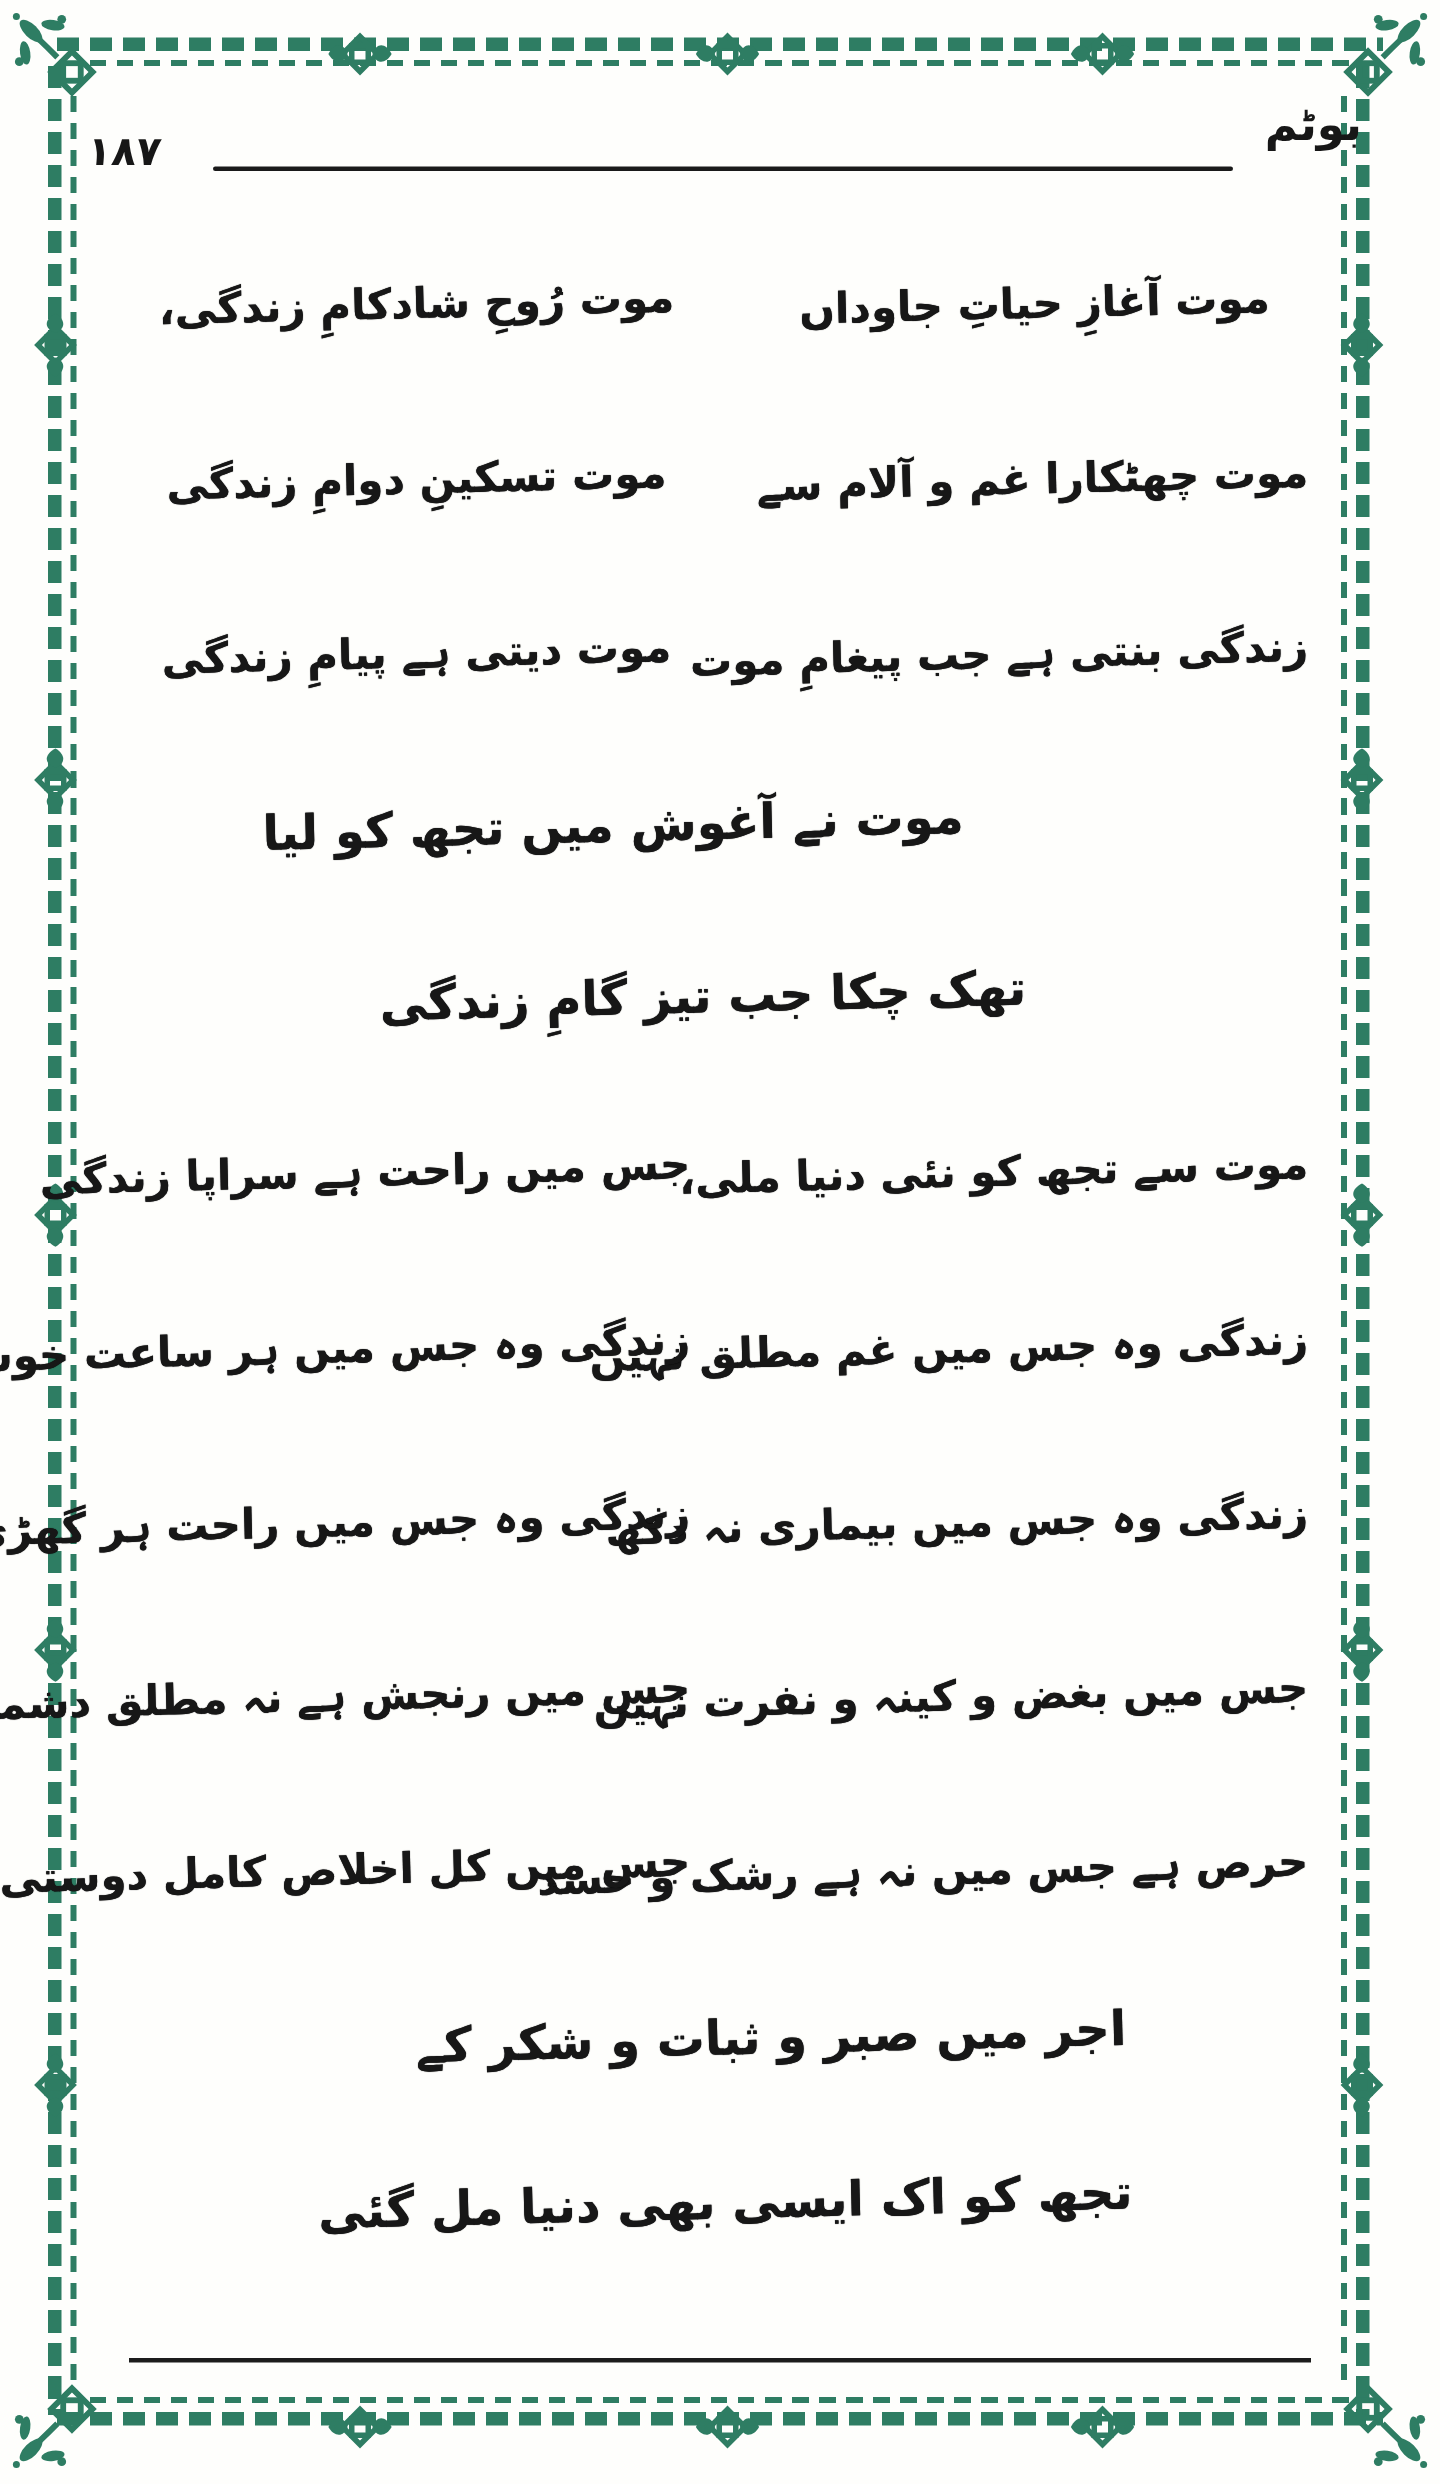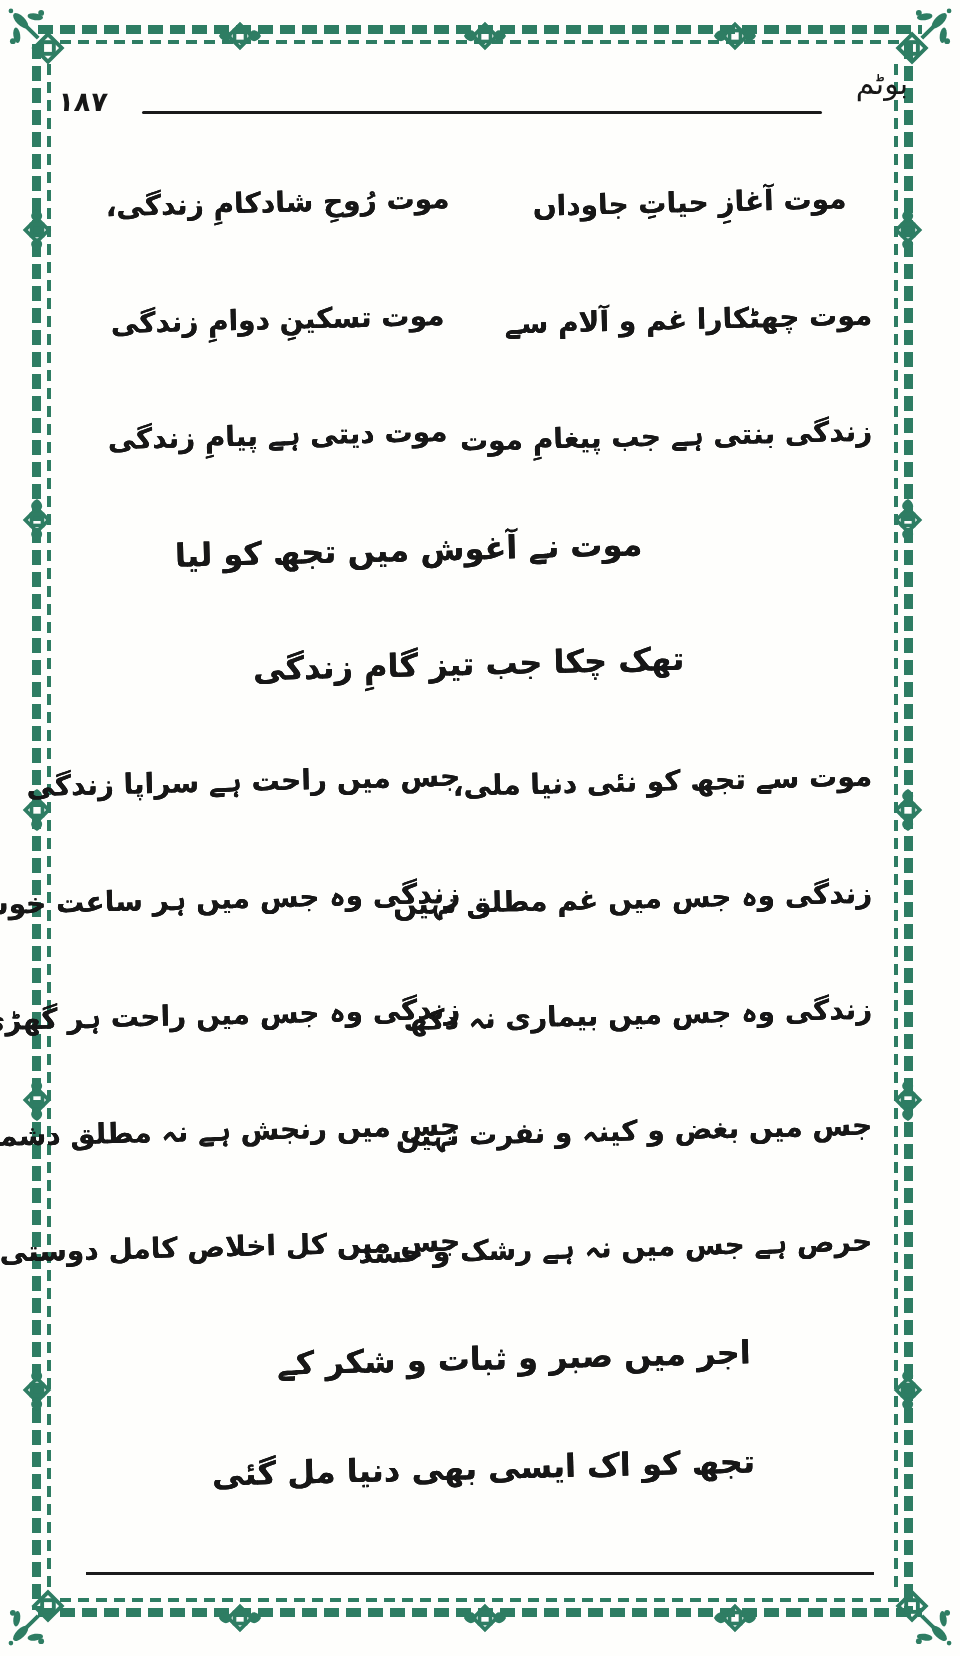--- a/index.html
+++ b/index.html
@@ -27,21 +27,21 @@
   .corner.br{transform:scale(-1,-1);}
   
   .page-num{
     position:absolute;left:58px;top:86px;
     font-size:27px;font-weight:bold;color:var(--ink);
     transform:skewX(-6deg);
   }
   .head-rule{position:absolute;left:142px;top:111px;width:680px;height:3px;background:#1a1a1a;border-radius:2px;}
   .running-head{
     position:absolute;right:52px;top:66px;
-    font-size:30px;font-weight:normal;color:var(--ink);
+    font-size:30px;font-weight:bold;color:var(--ink);
     direction:rtl;
   }
   
   .row{
     position:absolute;left:95px;right:88px;height:96px;
     display:flex;align-items:center;
     direction:rtl;
     color:var(--ink);
   }
   .row.couplet{justify-content:space-between;}

